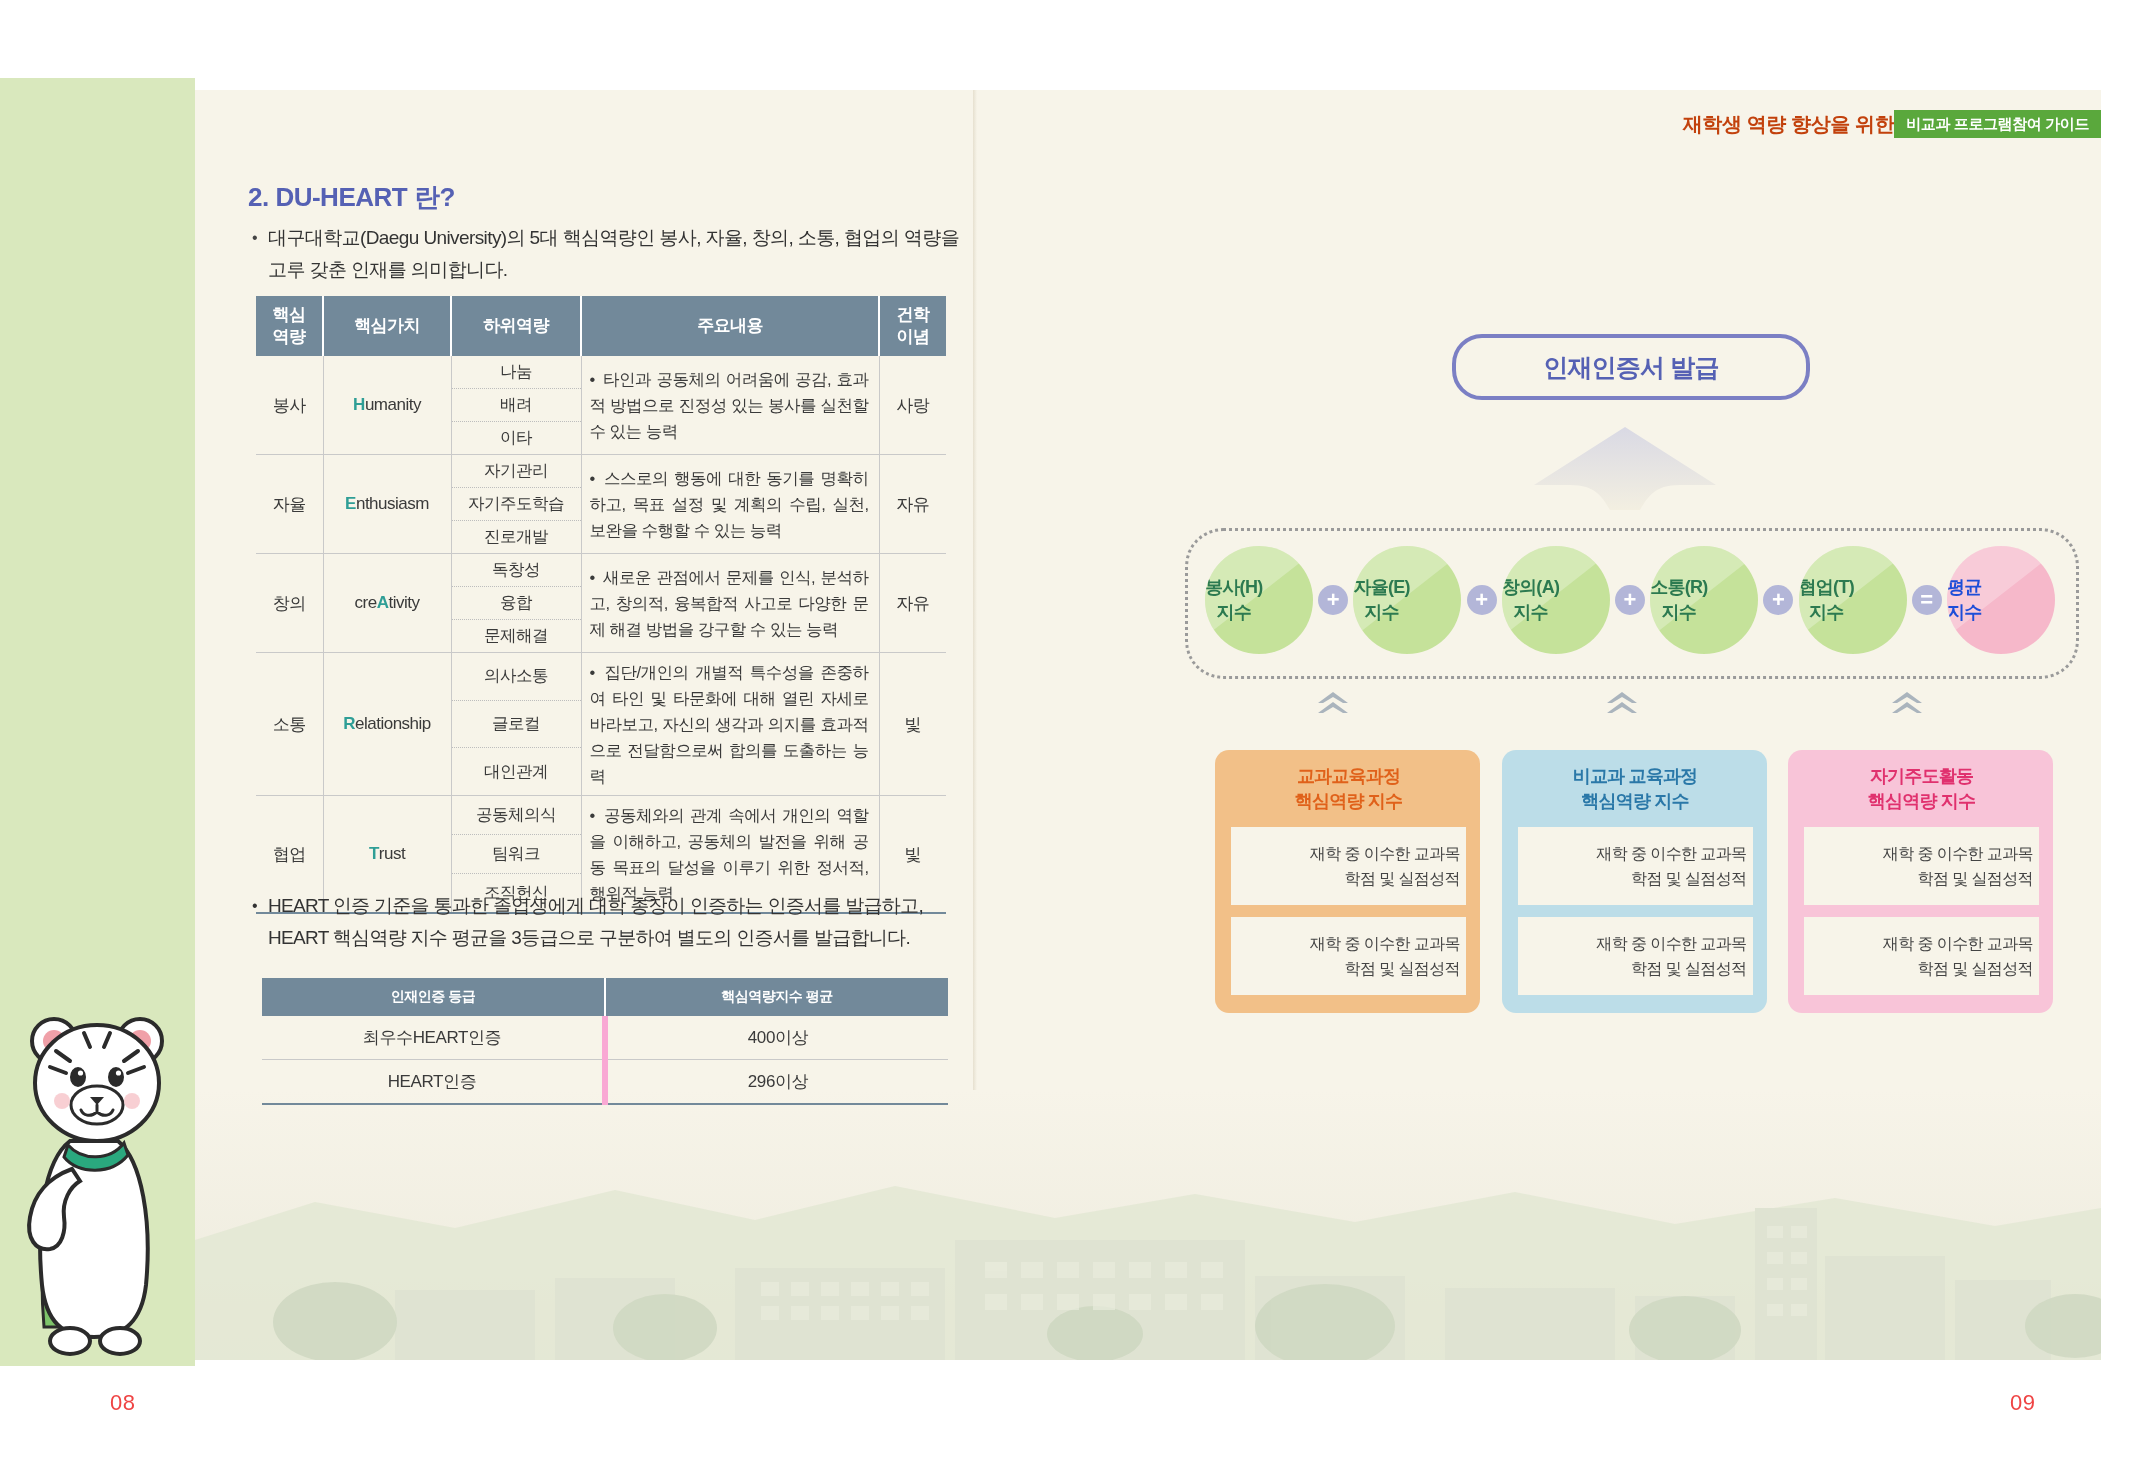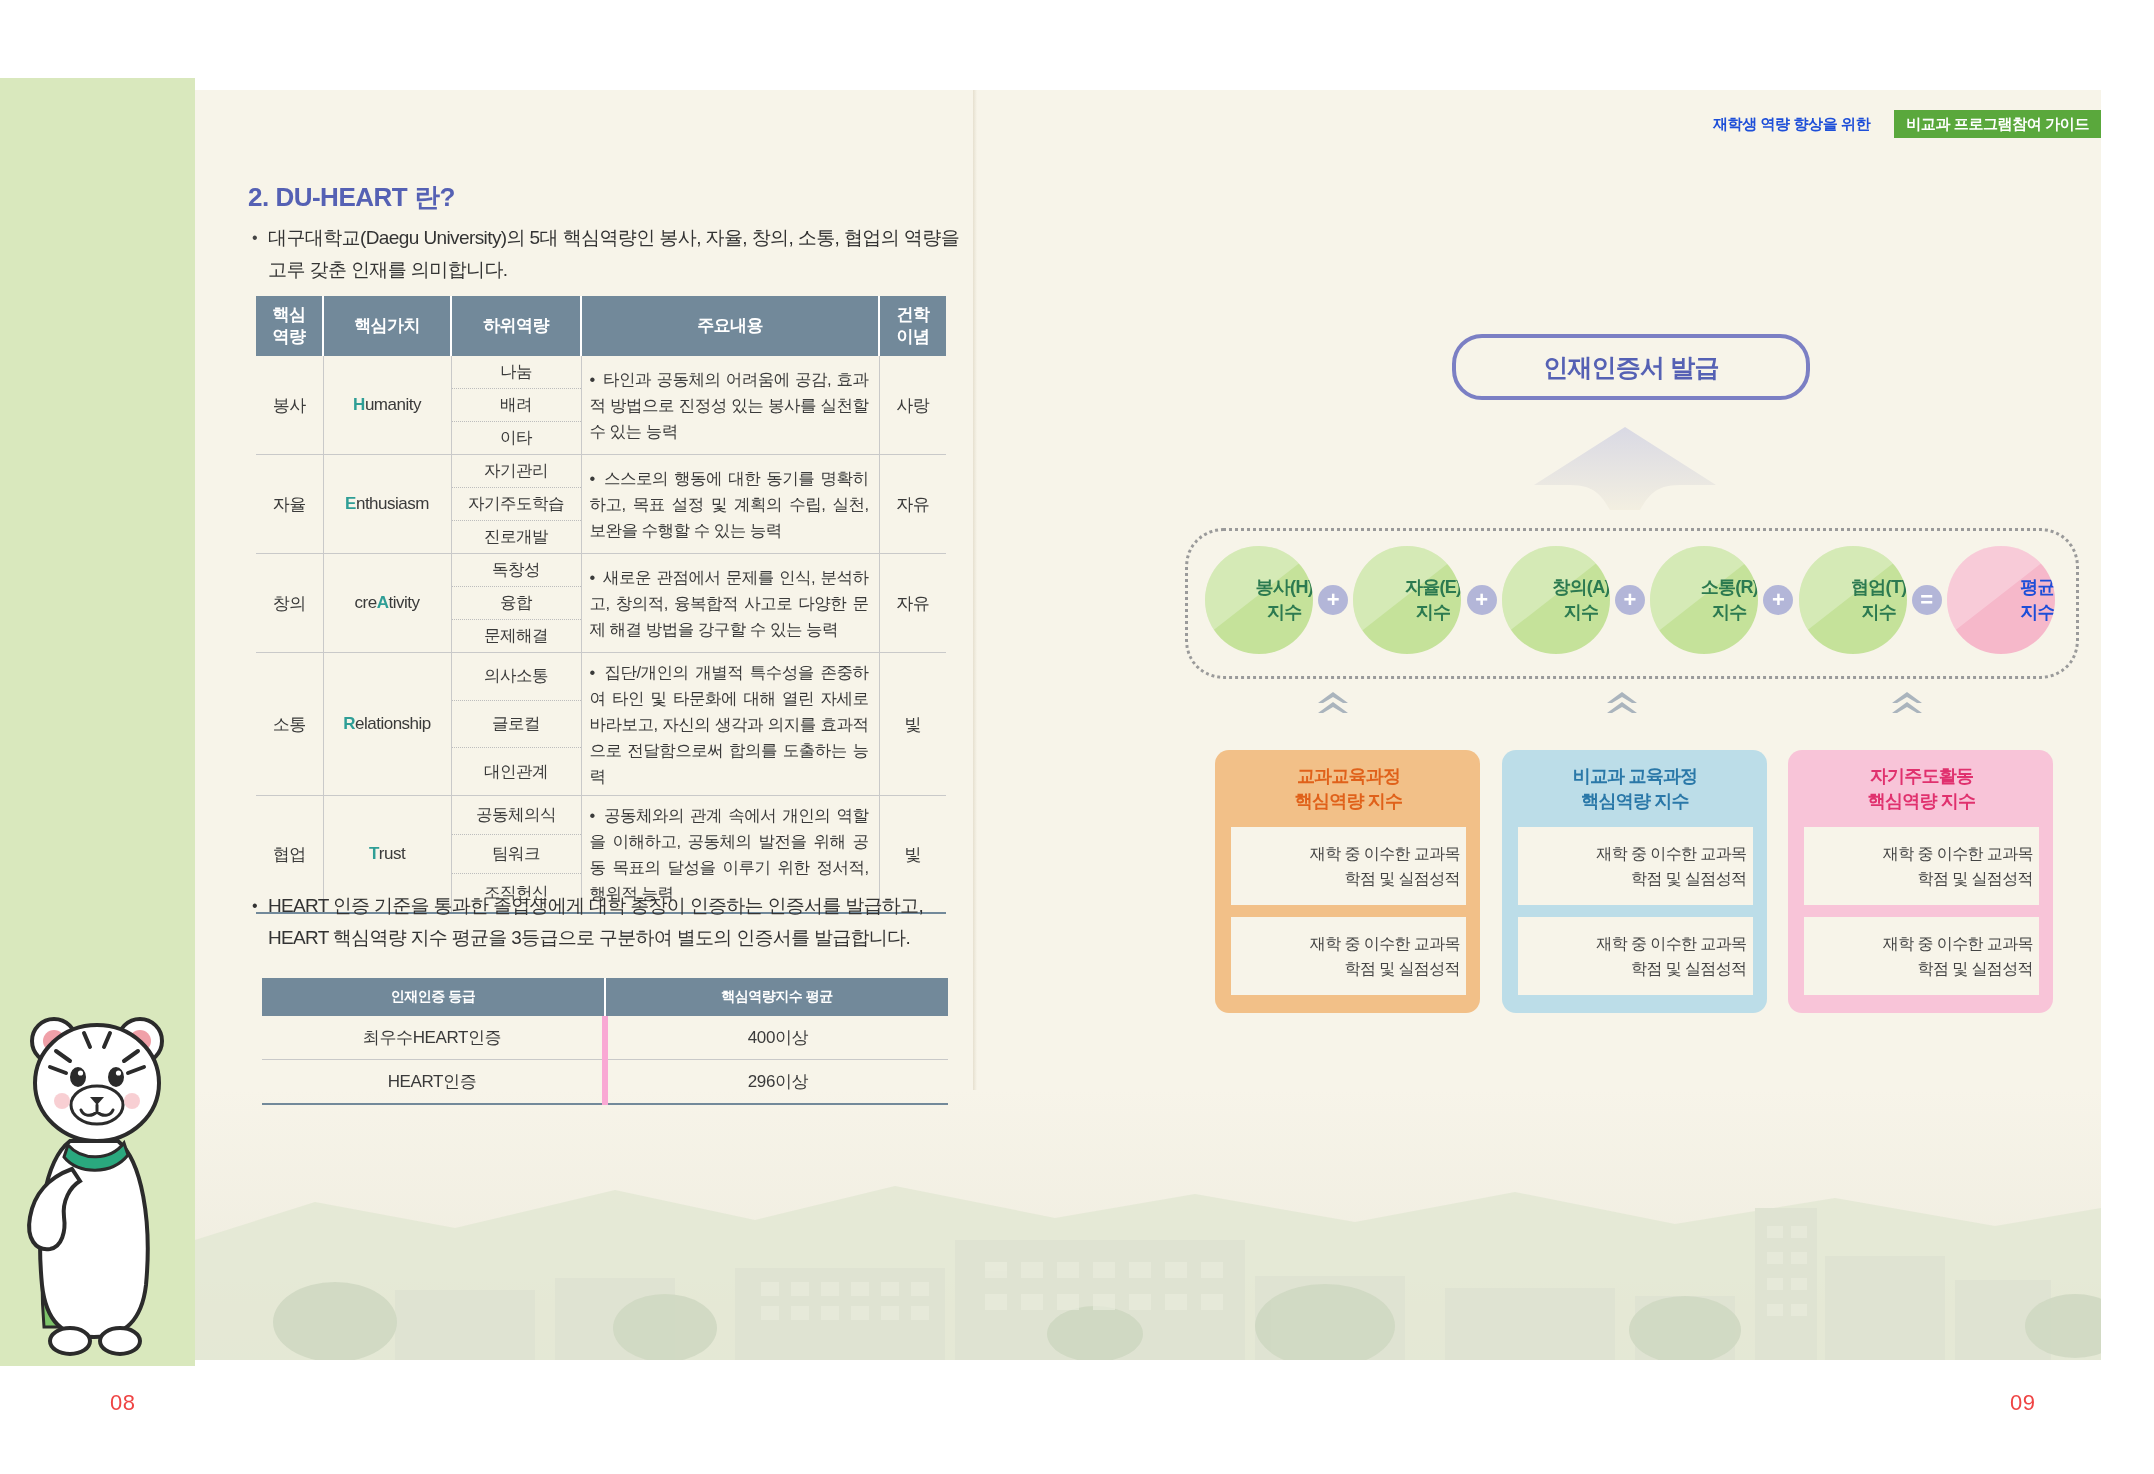--- a/index.html
+++ b/index.html
@@ -22,21 +22,21 @@
   .page-right{left:975px;width:1126px;}
   .page-seam{position:absolute;left:973px;top:90px;width:4px;height:1270px;
     background:linear-gradient(90deg,#e6e0cf,#f7f4e9);}
 
   
   .campus{position:absolute;left:195px;top:1090px;width:1906px;height:270px;overflow:hidden;}
   .campus svg{display:block;}
 
   
   .banner{position:absolute;right:53px;top:110px;display:flex;align-items:stretch;height:28px;}
-  .banner-pre{color:#1d4ed8;font-size:15px;font-weight:bold;line-height:28px;padding-right:24px;letter-spacing:-0.4px;}
+  .banner-pre{color:#c2410c;font-size:20px;font-weight:bold;line-height:28px;padding-right:0;letter-spacing:-0.4px;}
   .banner-tag{background:#5aa83c;color:#fff;font-size:15px;font-weight:bold;line-height:28px;
     padding:0 12px;letter-spacing:-0.4px;white-space:nowrap;}
 
   
   .sec-title{position:absolute;left:248px;top:180px;color:#5561b4;font-size:26px;font-weight:bold;letter-spacing:-0.5px;}
   .intro{position:absolute;left:268px;top:222px;width:700px;color:#333;font-size:19px;line-height:32px;letter-spacing:-0.6px;}
   .intro .bullet{position:absolute;left:-16px;top:0;font-size:16px;color:#444;}
 
   table{border-collapse:collapse;}
 
@@ -76,21 +76,21 @@
   .cert-pill span{color:#5561b4;font-size:25px;font-weight:bold;letter-spacing:-0.8px;}
 
   .up-arrow{position:absolute;left:1530px;top:425px;width:190px;height:85px;}
 
   .dash-box{position:absolute;left:1185px;top:528px;width:888px;height:145px;
     border:3px dotted #9a9a9a;border-radius:38px;}
 
   .eq-row{position:absolute;left:1195px;top:530px;width:870px;height:140px;
     display:flex;align-items:center;justify-content:space-between;padding:0 10px;box-sizing:border-box;}
   .circ{width:108px;height:108px;border-radius:50%;position:relative;overflow:hidden;
-    display:flex;align-items:center;justify-content:flex-end;flex:0 0 auto;}
+    display:flex;align-items:center;justify-content:flex-start;flex:0 0 auto;}
   .circ.green{background:#c5e29a;}
   .circ.pink{background:#f6b8ca;}
   .circ::after{content:"";position:absolute;left:-20%;top:-60%;width:160%;height:160%;
     background:rgba(255,255,255,0.28);transform:rotate(-38deg);transform-origin:0 100%;}
   .circ .lbl{position:relative;z-index:2;text-align:center;font-size:18px;font-weight:bold;
     line-height:25px;letter-spacing:-0.7px;}
   .circ.green .lbl{color:#2c7a50;}
   .circ.pink .lbl{color:#1d4ed8;}
   .op{width:30px;height:30px;border-radius:50%;background:#b3b6d8;color:#fff;
     display:flex;align-items:center;justify-content:center;font-size:22px;font-weight:bold;

